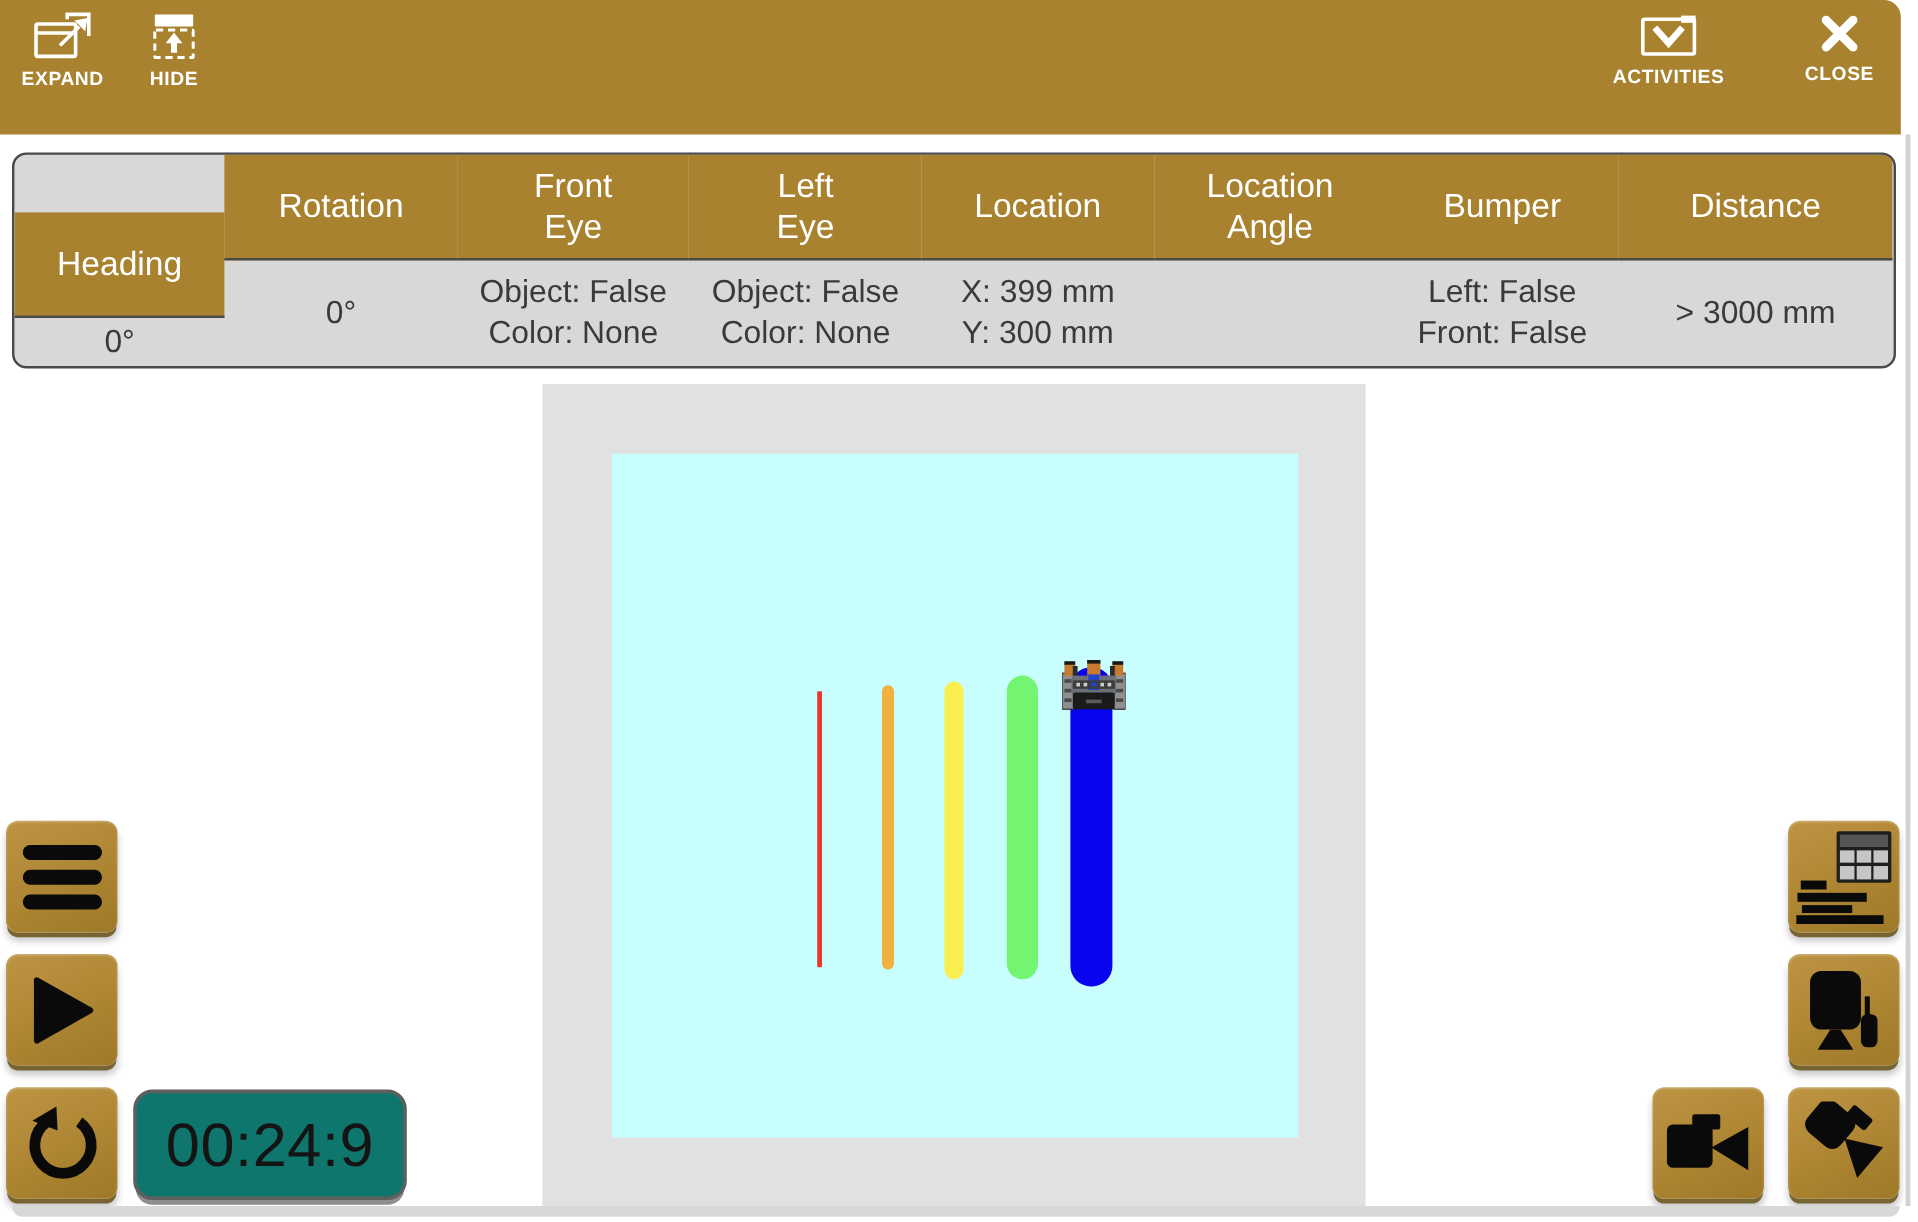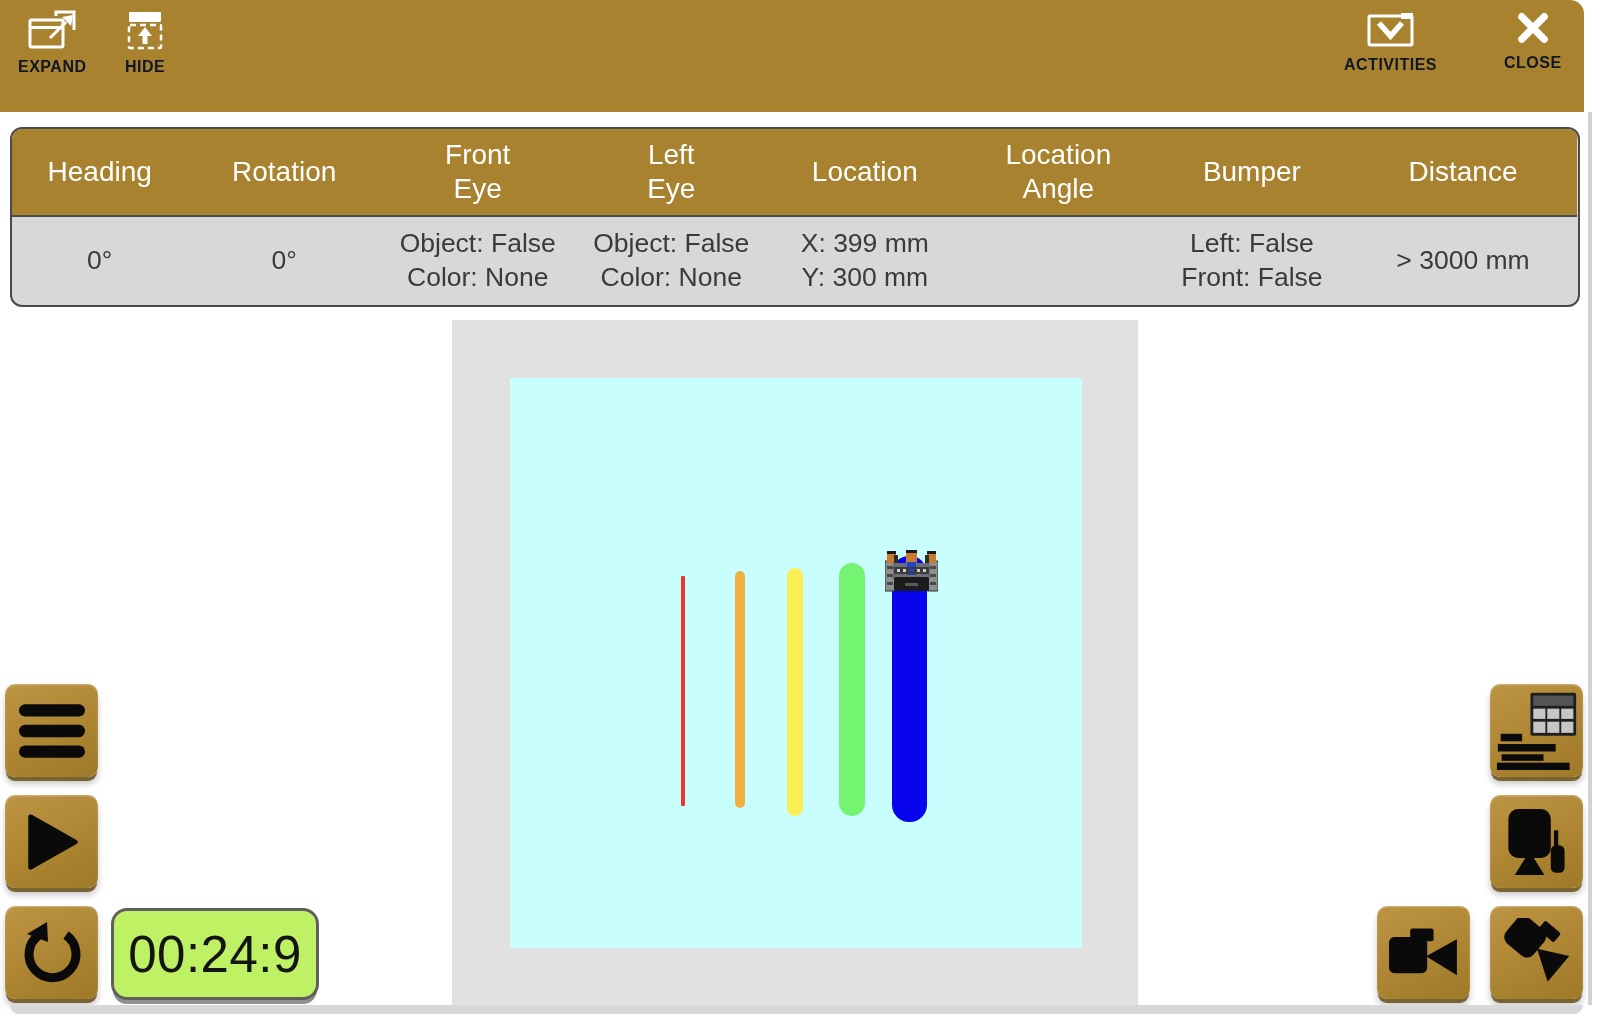--- a/index.html
+++ b/index.html
@@ -5,28 +5,28 @@
   html,body{margin:0;padding:0;background:#ffffff;}
   #app{position:relative;width:1598px;height:1018px;overflow:hidden;
        font-family:"Liberation Sans", sans-serif;background:#ffffff;}
 
   
   .topbar{position:absolute;left:0;top:0;width:1584px;height:112px;
           background:#a8822e;border-radius:0 14px 0 0;}
   .tb-btn{position:absolute;top:10px;display:flex;flex-direction:column;
           align-items:center;gap:8px;cursor:pointer;}
   .tb-icon{display:block;}
-  .tb-label{color:#0f172a;font-weight:bold;font-size:16px;letter-spacing:.5px;}
+  .tb-label{color:#ffffff;font-weight:bold;font-size:16px;letter-spacing:.5px;}
 
   
   .sensor-table{position:absolute;left:10px;top:127px;width:1570px;height:180px;
                 border:2.5px solid #4a4a4a;border-radius:12px;overflow:hidden;
                 display:flex;box-sizing:border-box;background:#d8d8d8;}
   .col{display:flex;flex-direction:column;}
-  .col:nth-child(1){width:11.2%;}
+  .col:nth-child(1){width:11.2%;margin-top:48px;}
   .col:nth-child(n+2){width:12.36%;}
   .col:nth-child(8){width:14.6%;}
   .th{height:88px;background:#a8822e;border-bottom:2.5px solid #4a4a4a;
       color:#ffffff;display:flex;flex-direction:column;align-items:center;
       justify-content:center;font-size:28px;line-height:1.22;box-sizing:border-box;}
   .td{flex:1;display:flex;flex-direction:column;align-items:center;
       justify-content:center;color:#3a3a3a;font-size:26.5px;line-height:1.28;}
 
   
   .sim-mat{position:absolute;left:452px;top:320px;width:686px;height:685px;background:#e1e1e1;}
@@ -46,22 +46,22 @@
                    inset 0 1px 2px rgba(255,255,255,.35);
         display:flex;align-items:center;justify-content:center;}
   .btn-menu  {left:5px;top:684px;}
   .btn-play  {left:5px;top:795px;}
   .btn-reset {left:5px;top:906px;}
   .btn-table {left:1490px;top:684px;}
   .btn-robotview{left:1490px;top:795px;}
   .btn-video {left:1377px;top:906px;}
   .btn-camera{left:1490px;top:906px;}
 
-  .timer{position:absolute;left:111px;top:908px;width:208px;height:92px;
-         background:#bef264;border:3px solid #5f5f5f;border-radius:16px;
+  .timer{position:absolute;left:111px;top:908px;width:228px;height:92px;
+         background:#0f766e;border:3px solid #5f5f5f;border-radius:16px;
          box-shadow:0 6px 0 -2px #8f8f8f;display:flex;align-items:center;
          justify-content:center;font-size:51px;color:#141414;letter-spacing:.5px;
          box-sizing:border-box;}
 
   
   .right-rule{position:absolute;left:1588px;top:112px;width:4px;height:893px;background:#d2d2d2;}
   .bottom-edge{position:absolute;left:10px;top:1005px;width:1573px;height:9px;
                background:#d8d8d8;border-radius:0 0 10px 10px;}
 </style>
 </head>

